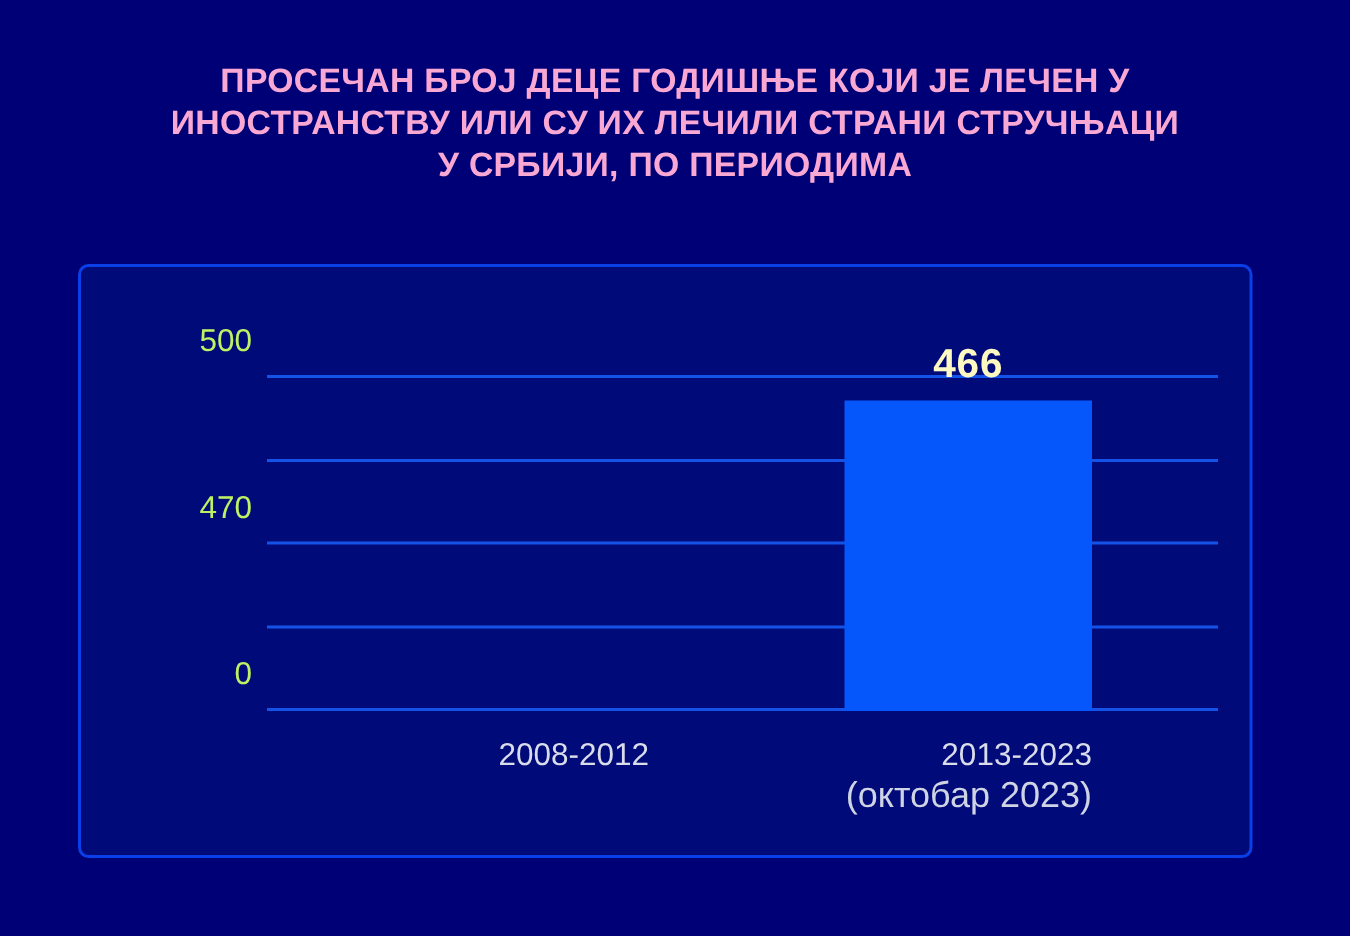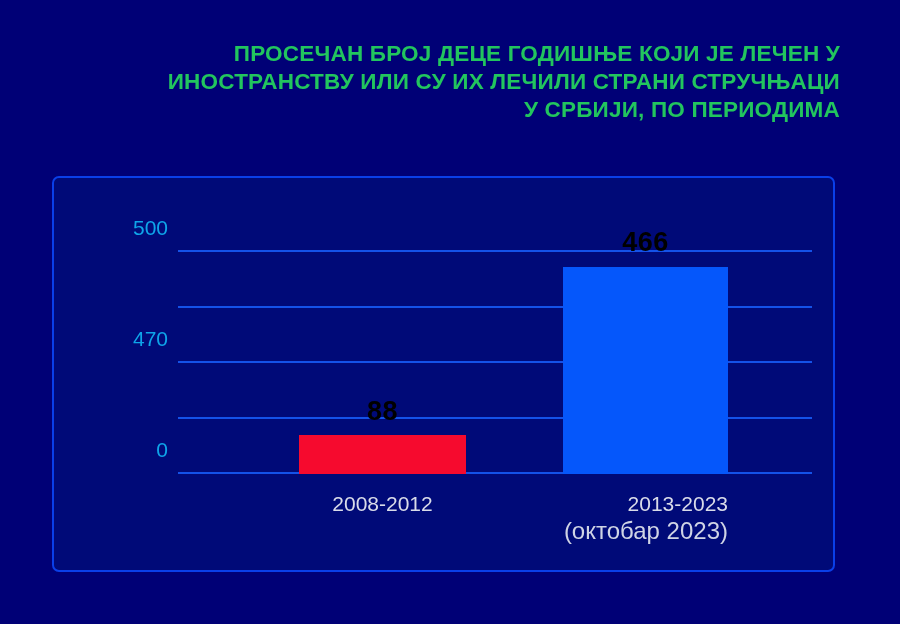--- a/index.html
+++ b/index.html
@@ -23,22 +23,22 @@
     height: 624px;
     background: #000076;
   }
 
   
   #chart-title {
     position: absolute;
     left: 60px;
     top: 40px;
     width: 780px;
-    text-align: right;
-    color: #22c55e;
+    text-align: center;
+    color: #f9a8d4;
     font-weight: bold;
     font-size: 22.5px;
     line-height: 28px;
     letter-spacing: 0.2px;
     font-stretch: condensed;
     white-space: pre-line;
     text-transform: uppercase;
   }
 
   
@@ -69,21 +69,21 @@
     width: 100%;
     height: 2px;
     background: #1452e8;
   }
 
   .y-tick-label {
     position: absolute;
     right: 100%;
     margin-right: 10px;
     transform: translateY(-50%);
-    color: #0ea5e9;
+    color: #bef264;
     font-size: 21px;
     font-weight: normal;
     white-space: nowrap;
   }
 
   
   .bar {
     position: absolute;
     bottom: 0;
   }
@@ -96,21 +96,21 @@
     left: 385px;   
     width: 165px;
     background: #0557fb;
   }
 
   .bar-value {
     position: absolute;
     left: 0;
     width: 100%;
     text-align: center;
-    color: #000000;
+    color: #fef9c3;
     font-size: 27px;
     font-weight: bold;
     letter-spacing: 0.5px;
   }
   #value-2008-2012 { top: -39px; }
   #value-2013-2023 { top: -40px; }
 
   
   .x-tick {
     position: absolute;
@@ -153,23 +153,20 @@
       <div class="gridline" style="bottom: 100%; background: rgb(20, 82, 232);"></div>
       <div class="gridline" style="bottom: 75%; background: rgb(20, 82, 232);"></div>
       <div class="gridline" style="bottom: 50%; background: rgb(20, 82, 232);"></div>
       <div class="gridline" style="bottom: 25%; background: rgb(20, 82, 232);"></div>
       <div class="gridline" style="bottom: 0%; background: rgb(20, 82, 232);"></div>
 
       <div class="y-tick-label" style="bottom:100%">500</div>
       <div class="y-tick-label" style="bottom:50%">470</div>
       <div class="y-tick-label" style="bottom:0%">0</div>
 
-      <div class="bar" id="bar-2008-2012" style="height: 17.6%; background: rgb(246, 10, 46);">
-        <span class="bar-value" id="value-2008-2012">88</span>
-      </div>
 
       <div class="bar" id="bar-2013-2023" style="height: 93.2%; background: rgb(5, 87, 251);">
         <span class="bar-value" id="value-2013-2023">466</span>
       </div>
 
       <div class="x-tick" id="xtick-2008-2012">
         <span>2008-2012</span>
       </div>
 
       <div class="x-tick" id="xtick-2013-2023">

